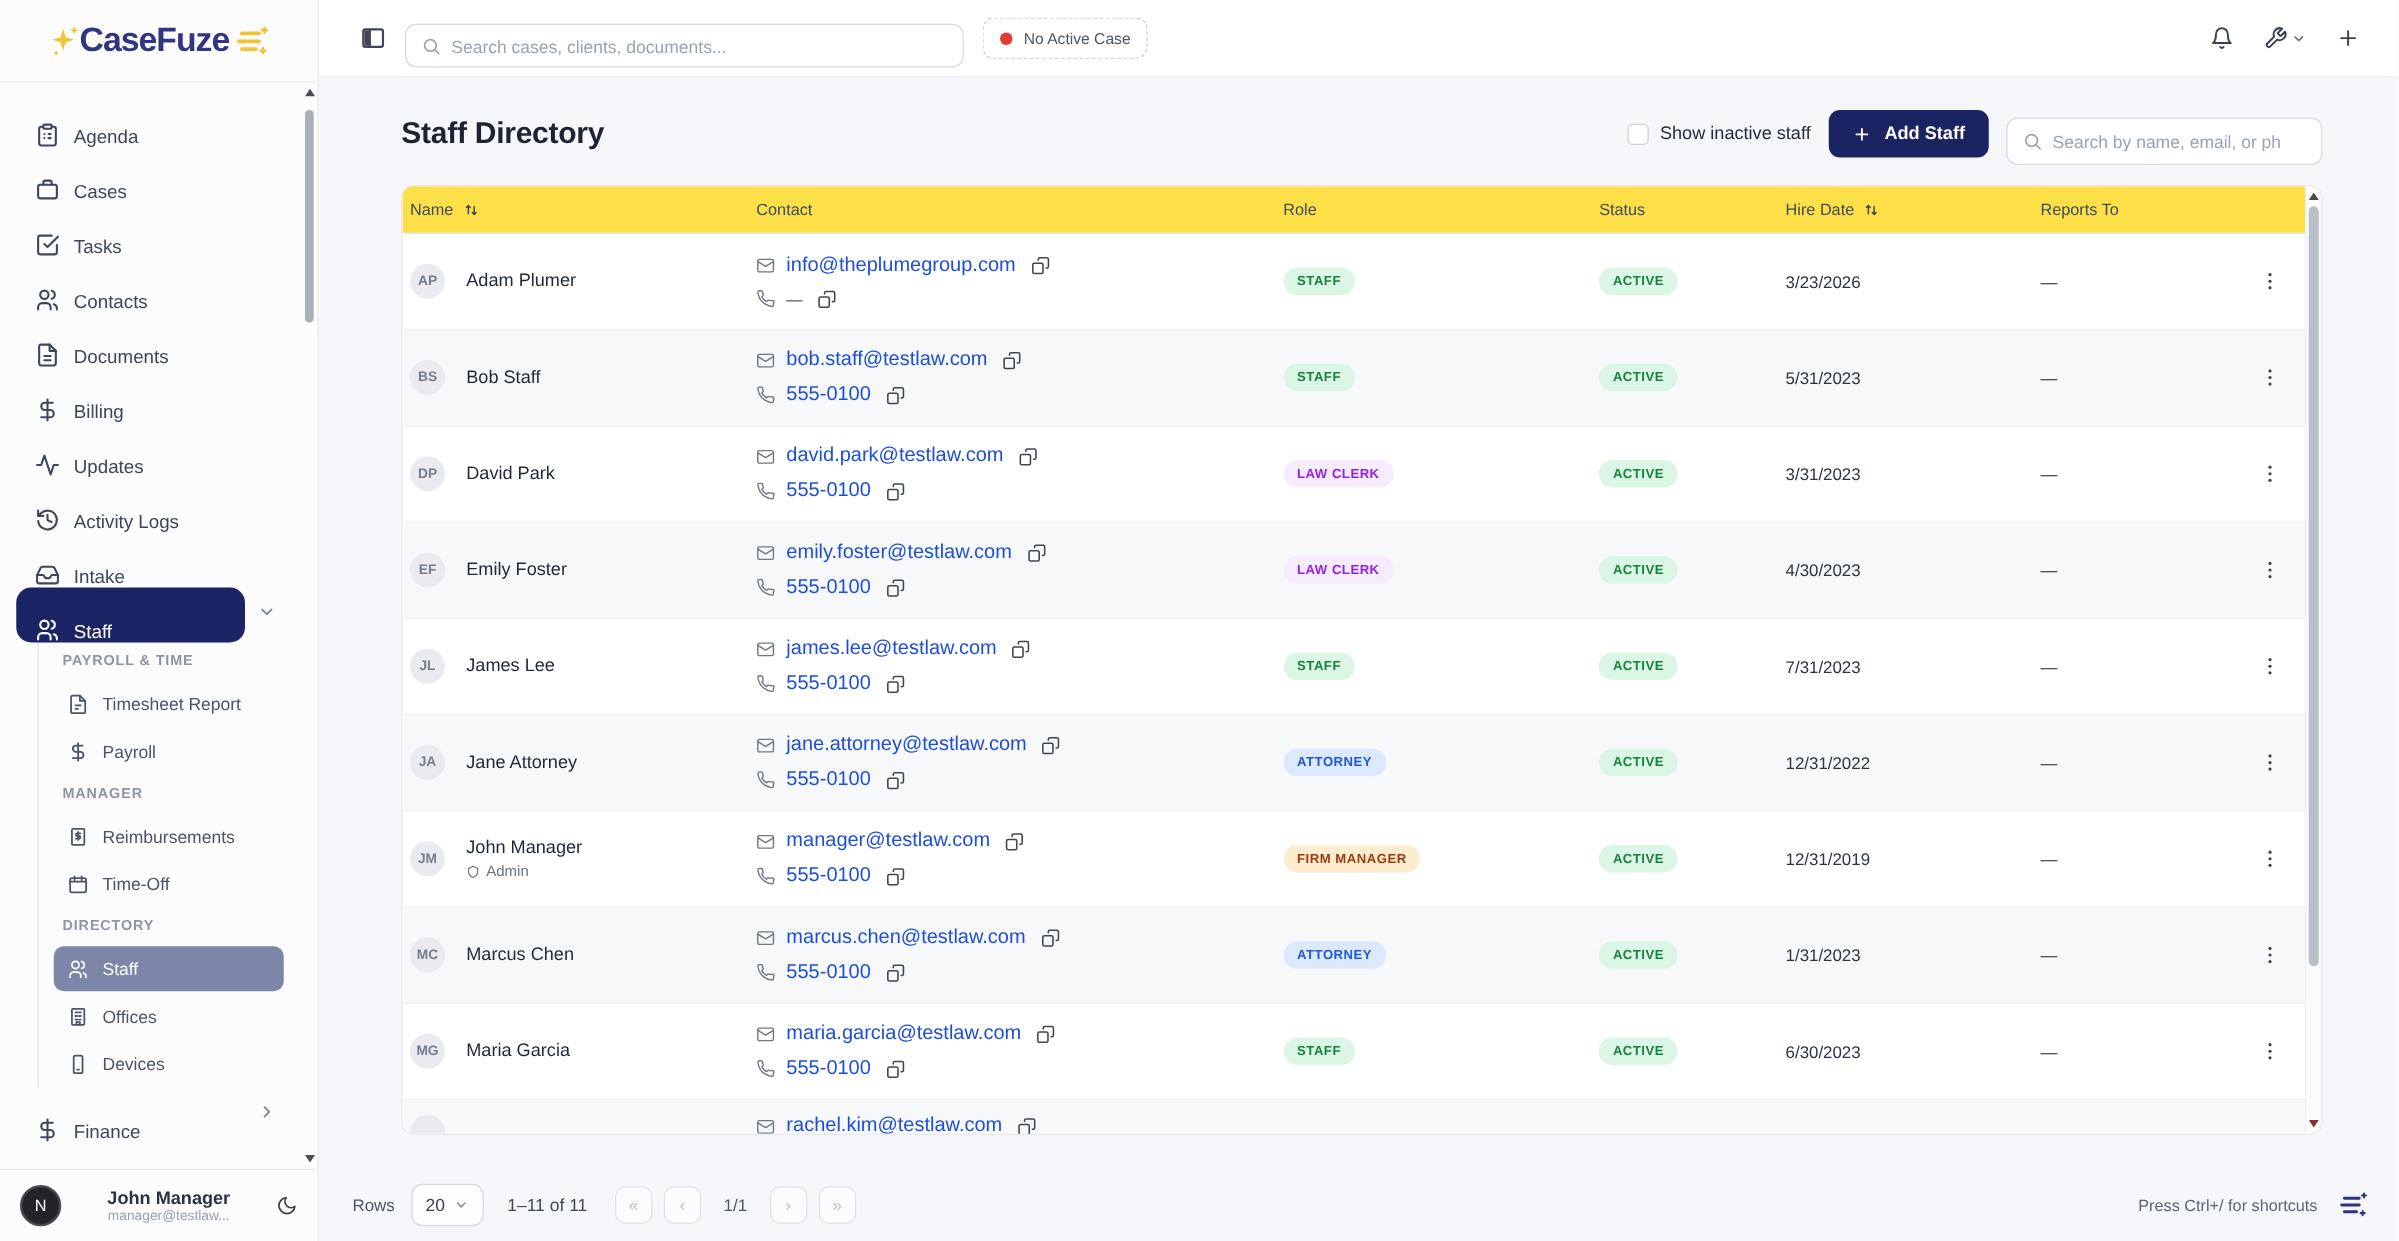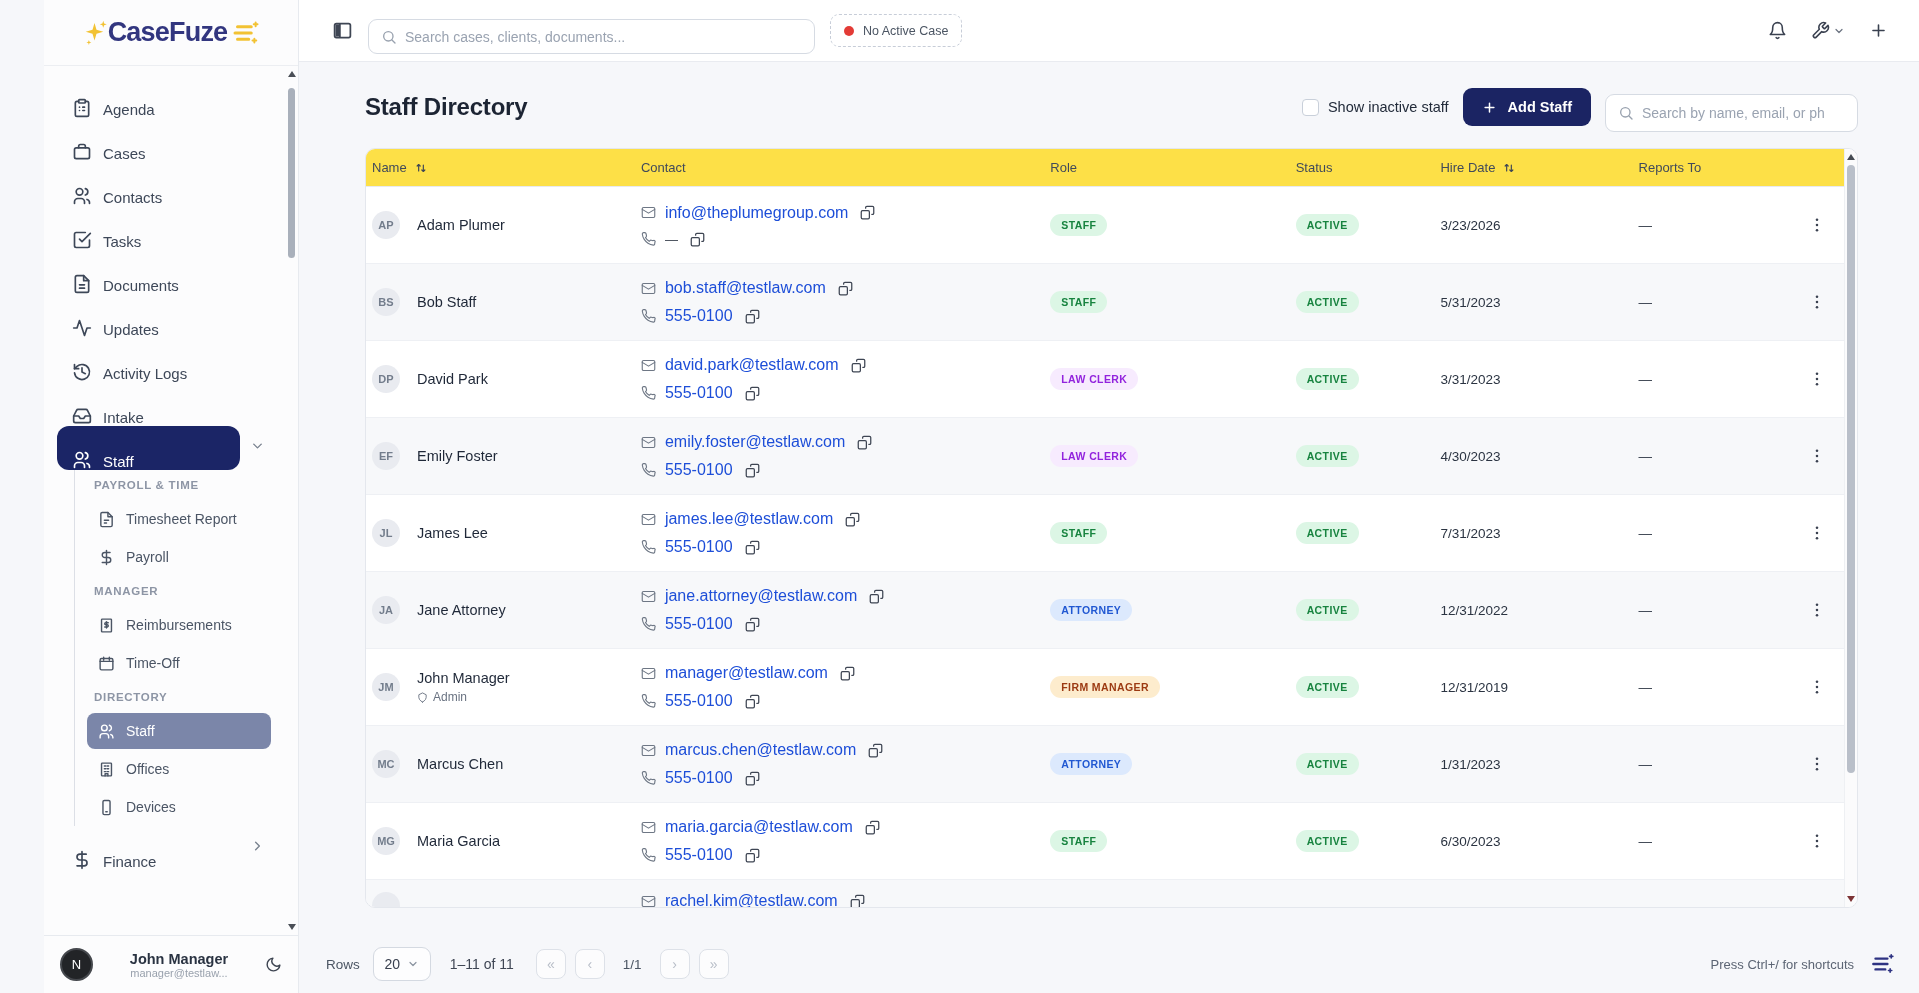--- a/index.html
+++ b/index.html
@@ -1,21 +1,21 @@
 <!DOCTYPE html>
 <html><head>
 <meta charset="utf-8">
 <style>
   * { margin:0; padding:0; box-sizing:border-box; }
   html,body { width:1919px; height:993px; overflow:hidden; }
   body { font-family:"Liberation Sans", sans-serif; background:#f6f7fa; color:#2a3342; }
   .icn { display:inline-flex; align-items:center; justify-content:center; flex:none; }
   .icn svg { width:20px; height:20px; }
 
-  .app { display:flex; width:1919px; height:993px; overflow:hidden;padding-left:44px; }
+  .app { display:flex; width:1919px; height:993px; overflow:hidden; }
 
   
   .sidebar { width:255px; min-width:255px; background:#fcfcfd; border-right:1px solid #e7eaef; display:flex; flex-direction:column; }
   .logo { height:66px; border-bottom:1px solid #eceef2; display:flex; align-items:center; justify-content:center; gap:3px; }
   .logo-star svg { width:30px; height:30px; }
   .logo-text { font-size:27px; font-weight:800; color:#32367f; letter-spacing:-0.8px; margin-left:-7px; }
   .logo-lines svg { width:30px; height:30px; }
   .nav { flex:1; position:relative; overflow:hidden; padding-top:8px; }
   .nav-row { height:44px; display:flex; align-items:center; position:relative; cursor:pointer; }
   .nav-row .row-inner { display:flex; align-items:flex-end; gap:11px; padding-left:28px; color:#3d4758; font-size:15px; height:100%; flex:1; }
@@ -166,52 +166,64 @@
                 </svg>
               </span>
               <span class="lbl">Cases</span>
             </div>
 
   </div>
           <div class="nav-row">
     <div class="row-inner">
               <span class="icn ">
                 <svg viewBox="0 0 24 24" fill="none" stroke="currentColor" stroke-width="2" stroke-linecap="round" stroke-linejoin="round">
+                  <path d="M9 11l3 3L22 4"></path>
+                  <path d="M21 12v7a2 2 0 0 1-2 2H5a2 2 0 0 1-2-2V5a2 2 0 0 1 2-2h11"></path>
+                </svg>
+              </span>
+              <span class="lbl">Tasks</span>
+            </div>
+
+  </div>
+          <div class="nav-row">
+    <div class="row-inner">
+              <span class="icn ">
+                <svg viewBox="0 0 24 24" fill="none" stroke="currentColor" stroke-width="2" stroke-linecap="round" stroke-linejoin="round">
                   <circle cx="9" cy="7" r="4"></circle>
                   <path d="M3 21v-2a4 4 0 0 1 4-4h4a4 4 0 0 1 4 4v2"></path>
                   <path d="M16 3.13a4 4 0 0 1 0 7.75"></path>
                   <path d="M21 21v-1a4 4 0 0 0-3-3.85"></path>
                 </svg>
               </span>
               <span class="lbl">Contacts</span>
             </div>
 
   </div>
           <div class="nav-row">
     <div class="row-inner">
               <span class="icn ">
                 <svg viewBox="0 0 24 24" fill="none" stroke="currentColor" stroke-width="2" stroke-linecap="round" stroke-linejoin="round">
-                  <path d="M9 11l3 3L22 4"></path>
-                  <path d="M21 12v7a2 2 0 0 1-2 2H5a2 2 0 0 1-2-2V5a2 2 0 0 1 2-2h11"></path>
-                </svg>
-              </span>
-              <span class="lbl">Tasks</span>
+                  <path d="M14 2H6a2 2 0 0 0-2 2v16a2 2 0 0 0 2 2h12a2 2 0 0 0 2-2V8z"></path>
+                  <path d="M14 2v6h6"></path>
+                  <path d="M9 13h6M9 17h6"></path>
+                </svg>
+              </span>
+              <span class="lbl">Documents</span>
             </div>
 
   </div>
           <div class="nav-row">
     <div class="row-inner">
               <span class="icn ">
                 <svg viewBox="0 0 24 24" fill="none" stroke="currentColor" stroke-width="2" stroke-linecap="round" stroke-linejoin="round">
-                  <path d="M14 2H6a2 2 0 0 0-2 2v16a2 2 0 0 0 2 2h12a2 2 0 0 0 2-2V8z"></path>
-                  <path d="M14 2v6h6"></path>
-                  <path d="M9 13h6M9 17h6"></path>
-                </svg>
-              </span>
-              <span class="lbl">Documents</span>
+                  <path d="M12 2v20"></path>
+                  <path d="M17 5H9.5a3.5 3.5 0 0 0 0 7h5a3.5 3.5 0 0 1 0 7H6"></path>
+                </svg>
+              </span>
+              <span class="lbl">Billing</span>
             </div>
 
   </div>
           <div class="nav-row">
     <div class="row-inner">
               <span class="icn ">
                 <svg viewBox="0 0 24 24" fill="none" stroke="currentColor" stroke-width="2" stroke-linecap="round" stroke-linejoin="round">
                   <path d="M22 12h-4l-3 9L9 3l-3 9H2"></path>
                 </svg>
               </span>

